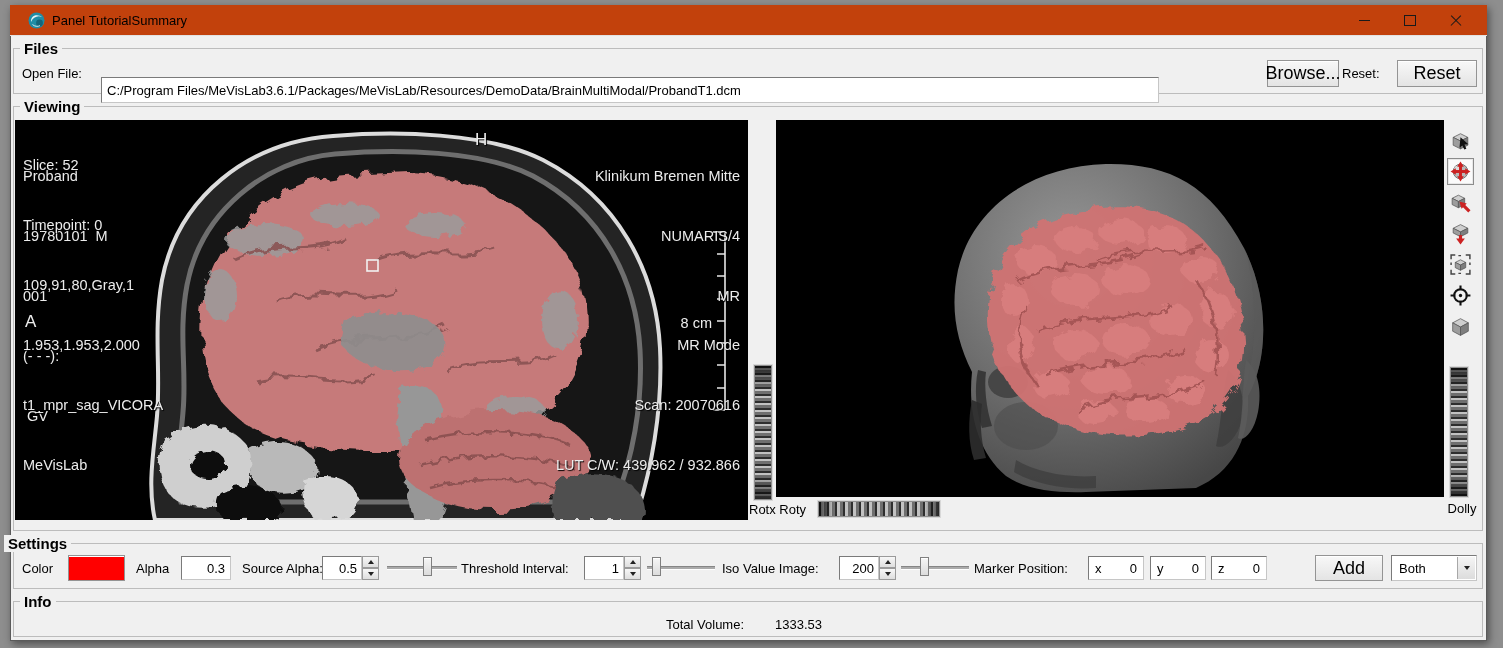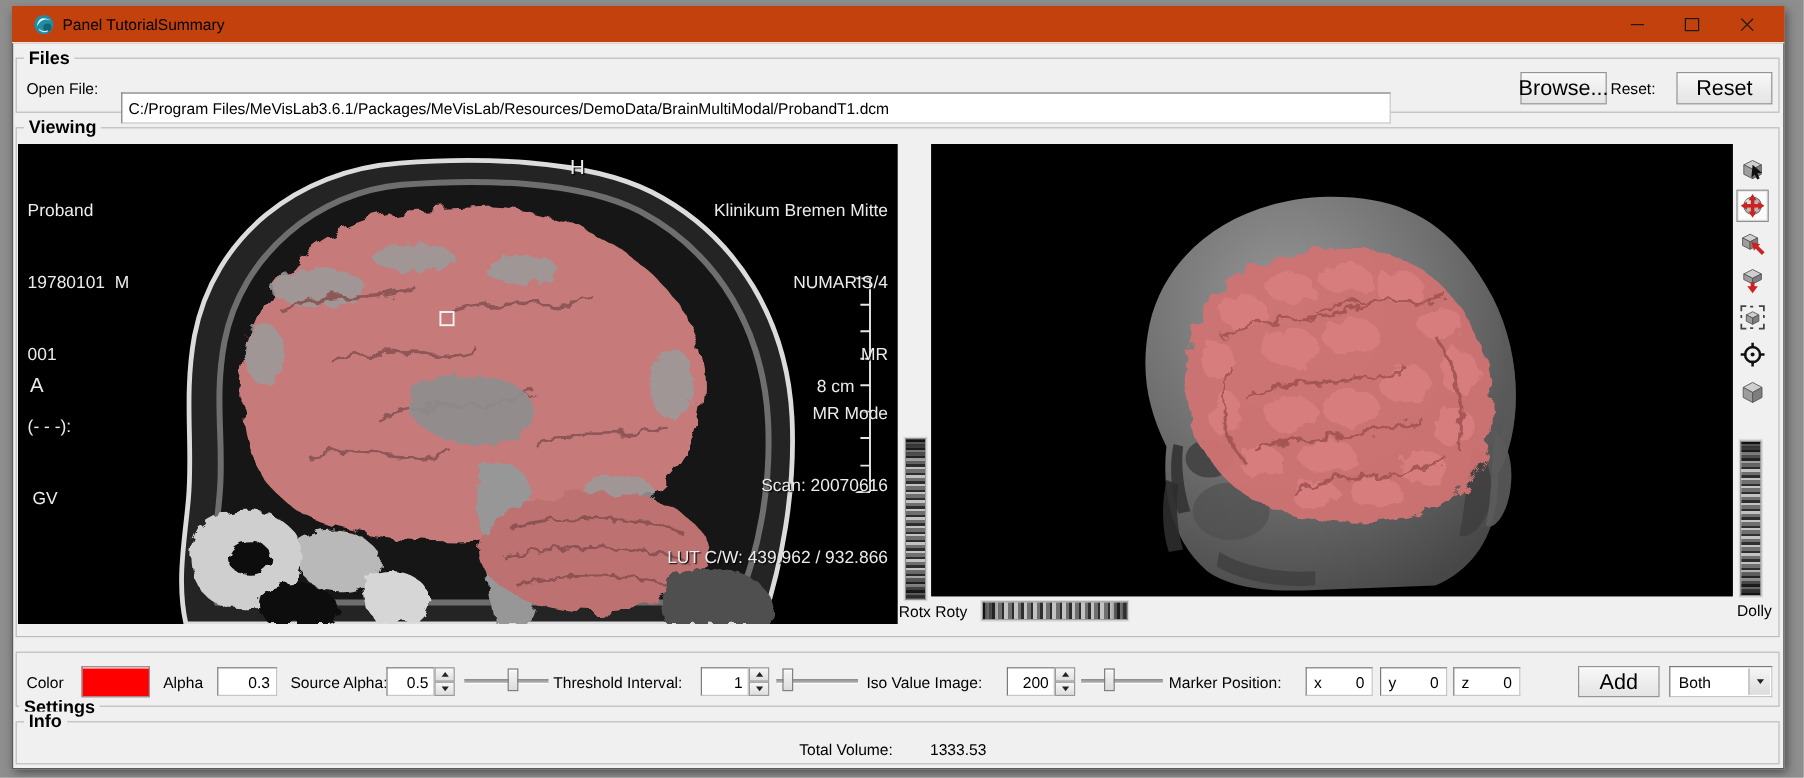--- a/index.html
+++ b/index.html
@@ -178,20 +178,28 @@
       <div>001</div>
       <div>(- - -):</div>
       <div> GV</div>
     </div>
     <div class="ovl big" style="left:460px;top:10px;">H</div>
     <div class="ovl big" style="left:10px;top:192px;">A</div>
     <div class="ovl right" style="right:8px;top:6px;">
       <div>Klinikum Bremen Mitte</div>
       <div>NUMARIS/4</div>
       <div>MR</div>
+    </div>
+    <div class="ovl" style="left:8px;bottom:5px;">
+      <div>Slice: 52</div>
+      <div>Timepoint: 0</div>
+      <div>109,91,80,Gray,1</div>
+      <div>1.953,1.953,2.000</div>
+      <div>t1_mpr_sag_VICORA</div>
+      <div>MeVisLab</div>
     </div>
     <div class="ovl right" style="right:8px;bottom:5px;">
       <div>MR Mode</div>
       <div>Scan: 20070616</div>
       <div>LUT C/W: 439.962 / 932.866</div>
     </div>
     <div class="ovl right" style="right:36px;top:193px;">8 cm</div>
   </div>
 
   <div class="wheel-v" style="left:754px;top:365px;width:18px;height:135px;"></div>
@@ -325,21 +333,21 @@
     </svg>
   </div>
 
   <div class="wheel-v" style="left:1450px;top:367px;width:18px;height:130px;"></div>
   <span class="lbl" style="left:1442px;top:501px;width:40px;text-align:center;">Dolly</span>
 
   <span class="lbl" style="left:749px;top:502px;">Rotx Roty</span>
   <div class="wheel-h" style="left:818px;top:501px;width:122px;height:16px;"></div>
 
   <div class="grp" style="top:543px;height:46px;"></div>
-  <span class="grp-label" style="left:16px;top:535px;margin-top:46px;">Settings</span>
+  <span class="grp-label" style="left:4px;top:535px;">Settings</span>
 
   <span class="lbl" style="left:22px;top:561px;">Color</span>
   <div class="btn" style="left: 68px; top: 555px; width: 57px; height: 26px; padding: 0px; background: rgb(255, 0, 0);"></div>
 
   <span class="lbl" style="left:136px;top:561px;">Alpha</span>
   <input class="field ta-r" style="left: 181px; top: 556px; width: 50px; height: 24px;" value="0.3">
 
   <span class="lbl" style="left:242px;top:561px;">Source Alpha:</span>
   <div class="spin" style="left:322px;top:556px;width:57px;">
     <input style="width: 40px;" value="0.5">

